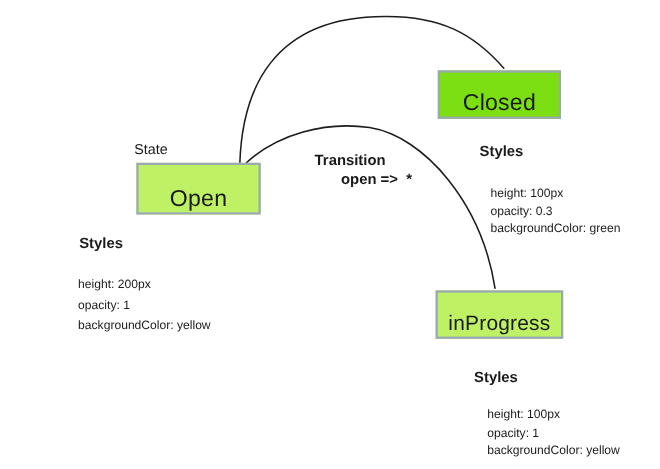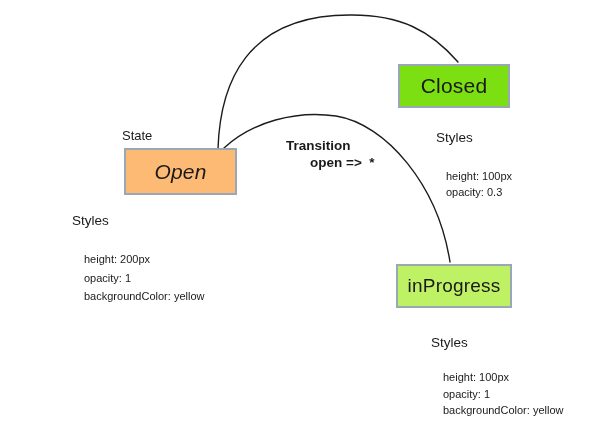--- a/index.html
+++ b/index.html
@@ -4,52 +4,52 @@
 <style>
   html,body{margin:0;padding:0;}
   body{
     width:600px;height:426px;position:relative;background:#ffffff;
     font-family:"Liberation Sans", sans-serif;color:#1a1a1a;overflow:hidden;
   }
   .canvas{position:absolute;left:0;top:0;width:600px;height:426px;}
   svg.curves{position:absolute;left:0;top:0;width:600px;height:426px;}
   .state-box{
     position:absolute;border:2px solid #9aa8b6;display:flex;
-    align-items:center;justify-content:center;box-sizing:border-box;
+    align-items:flex-end;justify-content:center;box-sizing:border-box;
     font-size:21px;letter-spacing:.2px;
   }
   .box-open{left:124px;top:148px;width:113px;height:47px;background:#ffff00;}
   .box-closed{left:398px;top:64px;width:112px;height:44px;background:#7cdf12;}
   .box-inprogress{left:396px;top:264px;width:116px;height:44px;background:#ffb30a;font-size:19px;}
   .tag-state{position:absolute;left:122px;top:128px;font-size:13px;}
   .transition-block{position:absolute;left:286px;top:138px;font-size:13.5px;line-height:16.5px;font-weight:bold;}
   .transition-rule{white-space:pre;margin-left:24px;}
-  .styles-title{position:absolute;font-size:13.5px;}
+  .styles-title{position:absolute;font-size:13.5px;font-weight:bold;}
   .styles-lines{position:absolute;font-size:11px;line-height:18px;}
   .styles-lines div{white-space:pre;}
   .st-open-title{left:72px;top:213px;}
-  .st-open-lines{left:84px;top:250px;line-height:18.5px;}
+  .st-open-lines{left:71px;top:250px;line-height:18.5px;}
   .st-closed-title{left:436px;top:130px;}
   .st-closed-lines{left:446px;top:168px;line-height:16px;}
   .st-inprogress-title{left:431px;top:335px;}
   .st-inprogress-lines{left:443px;top:369px;line-height:16.5px;}
 </style>
 </head>
 <body>
 
 <div class="canvas">
 
   <svg class="curves" viewBox="0 0 600 426" aria-hidden="true">
     <path d="M 218 149 C 220 85 245 14 352 15 C 400 15 430 30 458 62" fill="none" stroke="#1c1c1c" stroke-width="1.4" stroke-linecap="round"></path>
     <path d="M 224 148 C 252 122 296 110 336 116 C 386 124 438 185 450 262" fill="none" stroke="#1c1c1c" stroke-width="1.4" stroke-linecap="round"></path>
   </svg>
 
   <div class="tag-state">State</div>
 
-  <div class="state-box box-open" style="background-color: #fdba74; font-style: italic;">
+  <div class="state-box box-open" style="background-color: #bef264;">
     <span>Open</span>
   </div>
 
   <div class="state-box box-closed" style="background-color: rgb(124, 223, 18);">
     <span>Closed</span>
   </div>
 
   <div class="state-box box-inprogress" style="background-color: #bef264;">
     <span>inProgress</span>
   </div>
@@ -63,20 +63,21 @@
   <div class="styles-lines st-open-lines">
     <div>height: 200px</div>
     <div>opacity: 1</div>
     <div>backgroundColor: yellow</div>
   </div>
 
   <div class="styles-title st-closed-title">Styles</div>
   <div class="styles-lines st-closed-lines">
     <div>height: 100px</div>
     <div>opacity: 0.3</div>
+    <div>backgroundColor: green</div>
   </div>
 
   <div class="styles-title st-inprogress-title">Styles</div>
   <div class="styles-lines st-inprogress-lines">
     <div>height: 100px</div>
     <div>opacity: 1</div>
     <div>backgroundColor: yellow</div>
   </div>
 
 </div>

